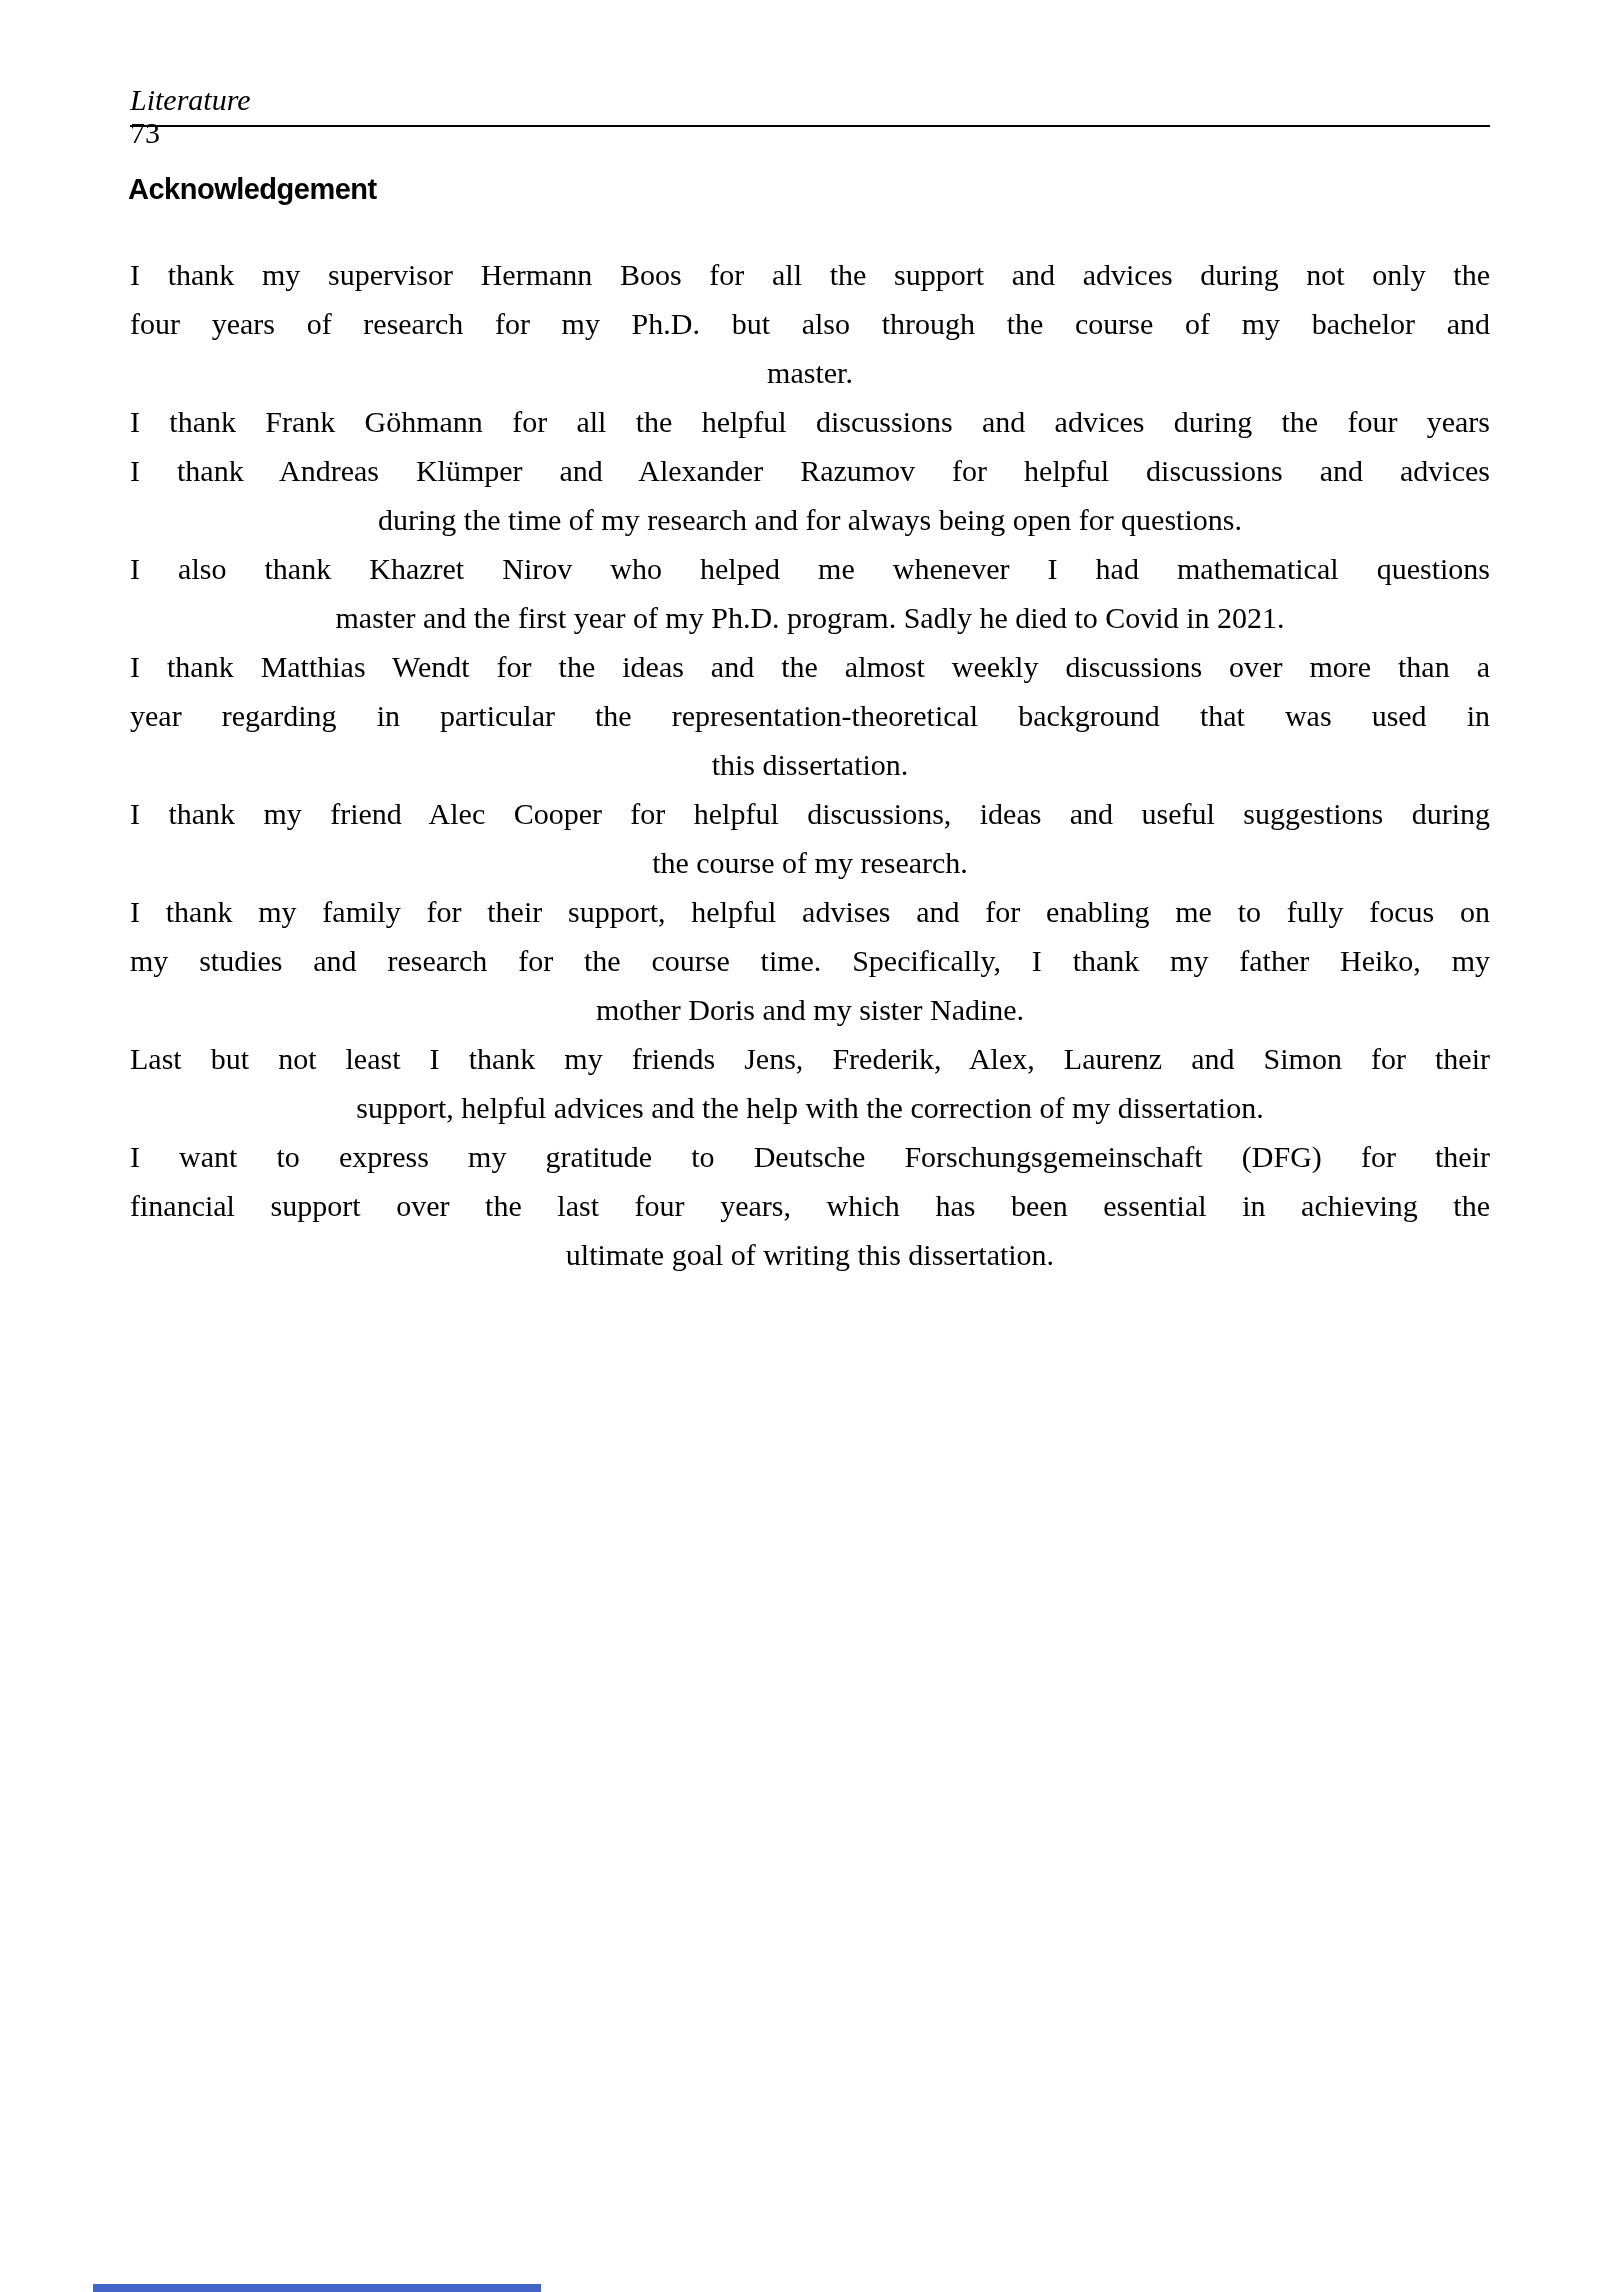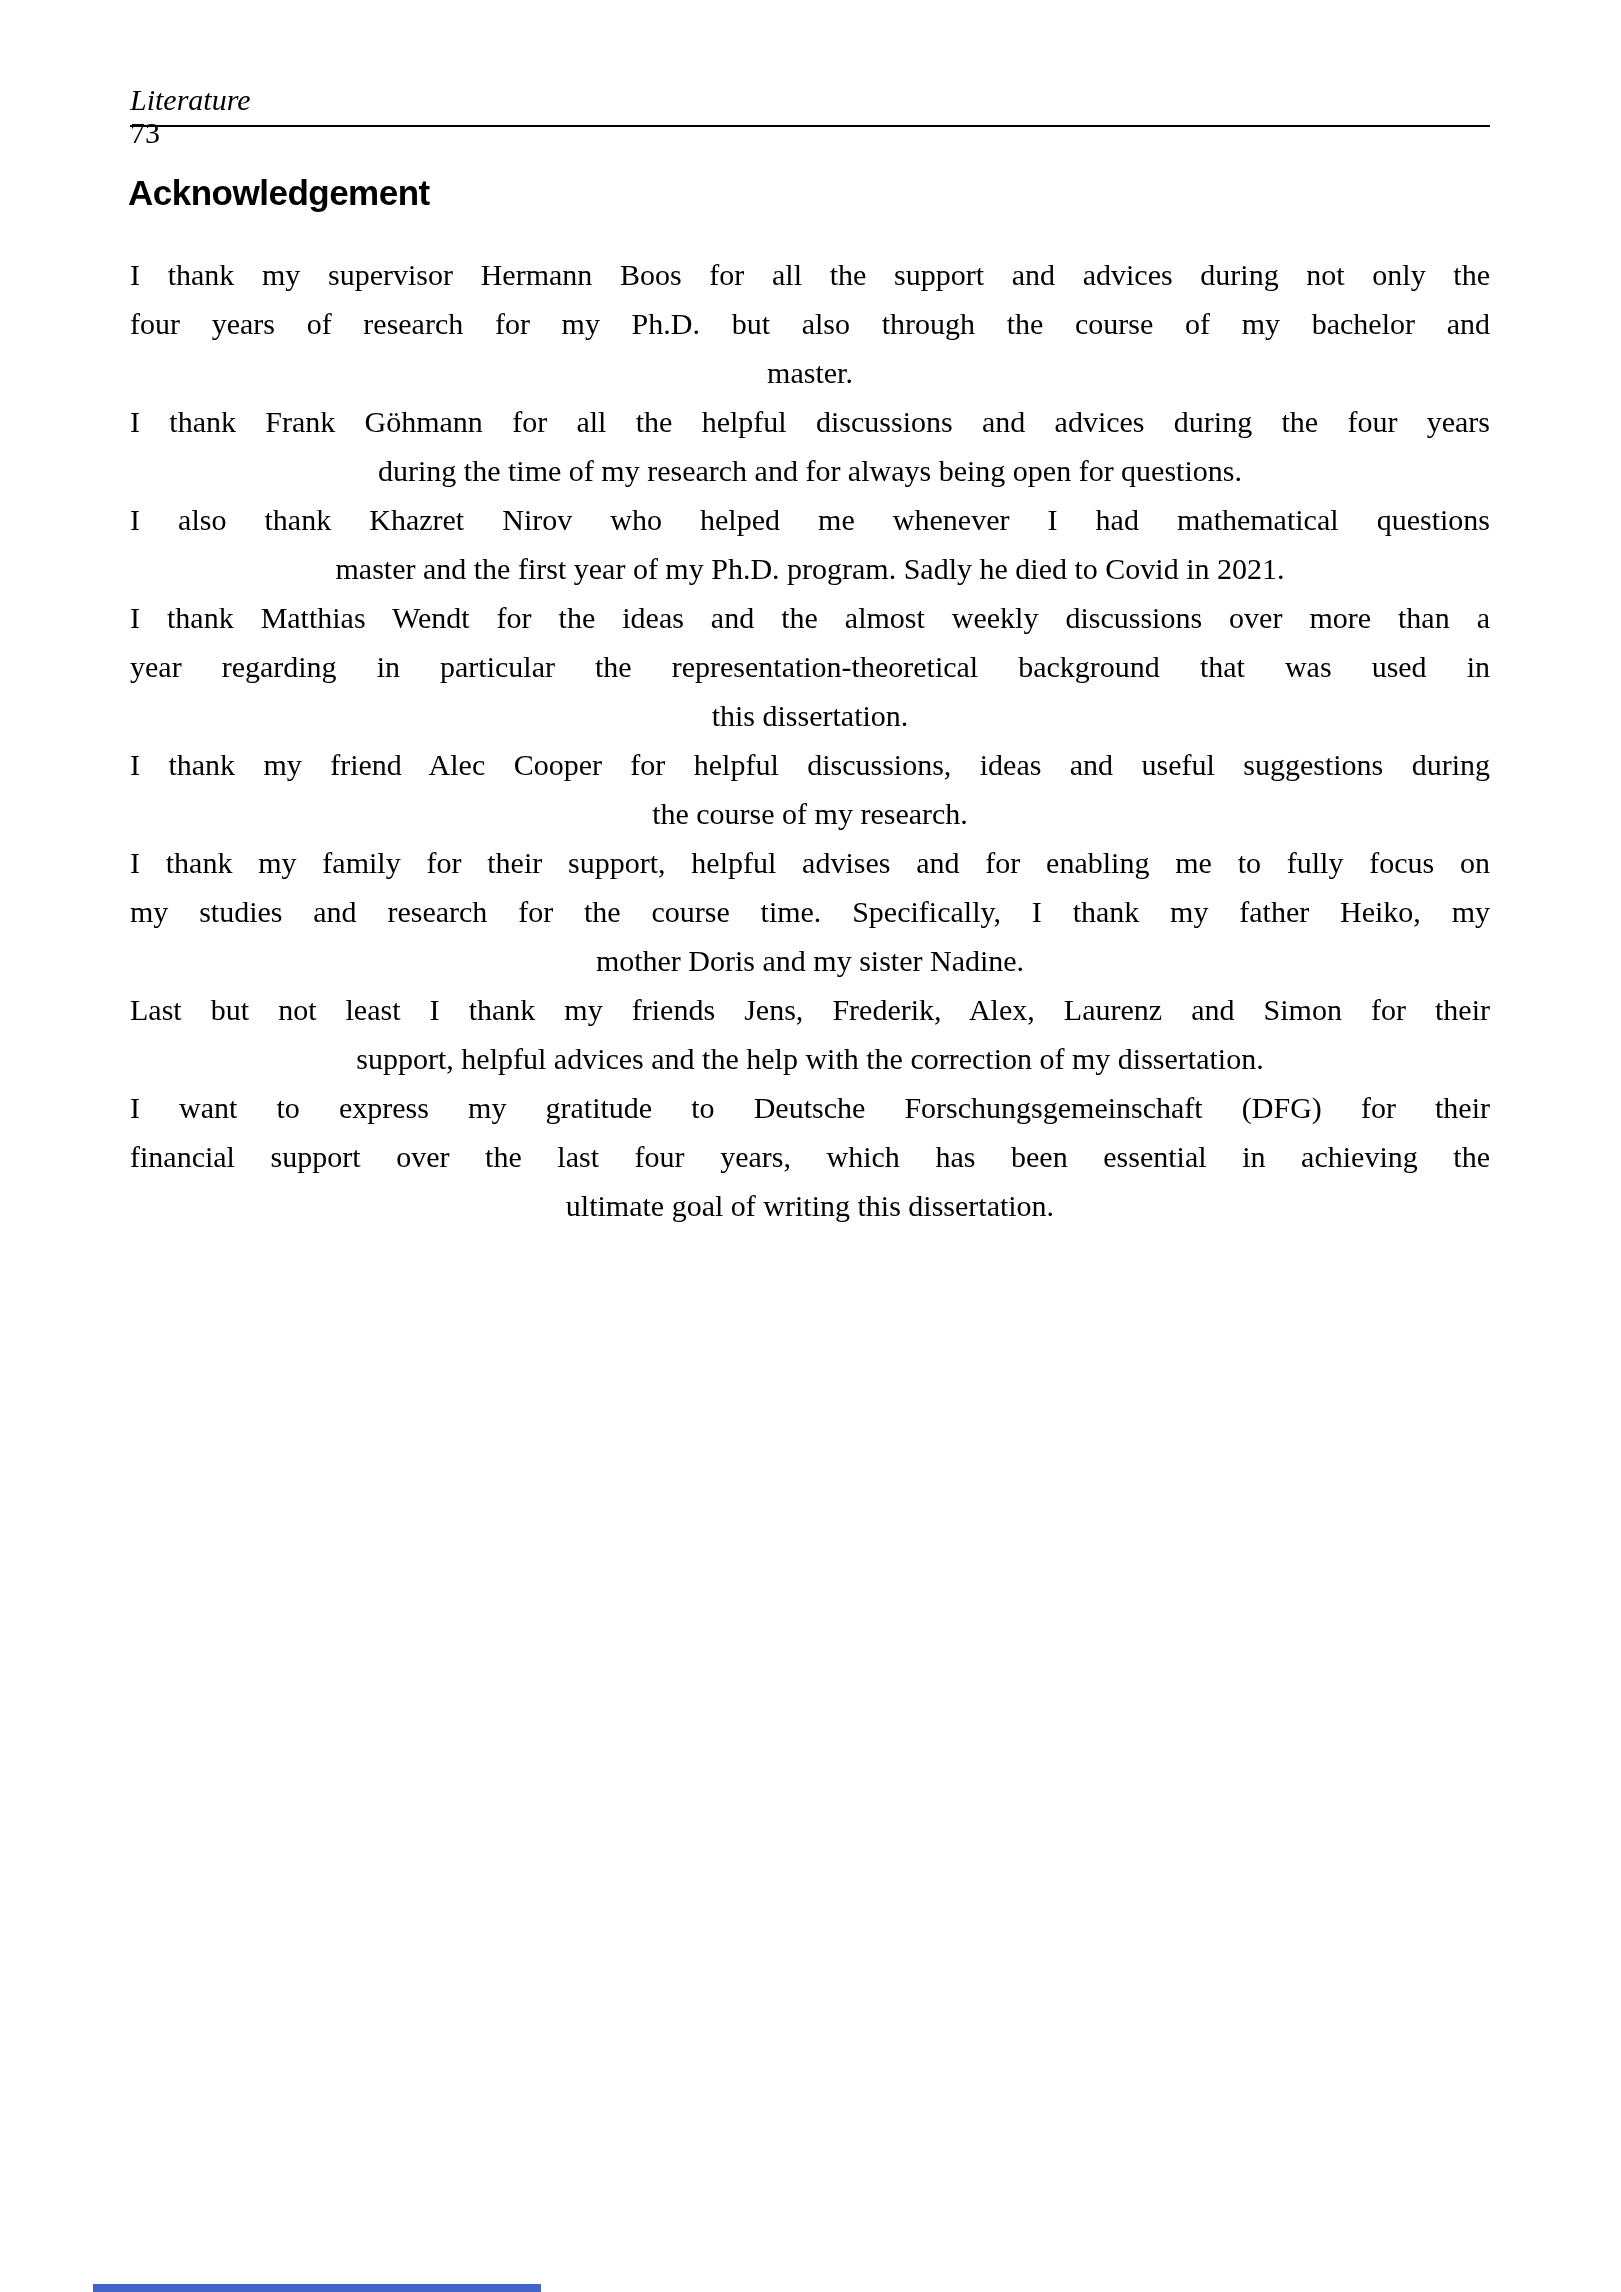--- a/index.html
+++ b/index.html
@@ -34,21 +34,21 @@
     height: 2px;
     background: #000000;
   }
   .section-title {
     position: absolute;
     left: 128px;
     top: 175px;
     margin: 0;
     font-family: "Liberation Sans", sans-serif;
     font-weight: bold;
-    font-size: 35px;
+    font-size: 29px;
     line-height: 1.0;
     letter-spacing: -0.5px;
     color: #000000;
   }
   .body-text {
     position: absolute;
     left: 130px;
     top: 250px;
     width: 1360px;
     font-size: 30px;
@@ -83,20 +83,21 @@
 
   <div class="header-rule"></div>
 
   <h1 class="section-title">Acknowledgement</h1>
 
   <div class="body-text" id="body-text">
       <div class="line just">I thank my supervisor Hermann Boos for all the support and advices during not only the</div>
       <div class="line just">four years of research for my Ph.D. but also through the course of my bachelor and</div>
       <div class="line">master.</div>
       <div class="line just">I thank Frank Göhmann for all the helpful discussions and advices during the four years</div>
+      <div class="line just">I thank Andreas Klümper and Alexander Razumov for helpful discussions and advices</div>
       <div class="line">during the time of my research and for always being open for questions.</div>
       <div class="line just">I also thank Khazret Nirov who helped me whenever I had mathematical questions</div>
       <div class="line">master and the first year of my Ph.D. program. Sadly he died to Covid in 2021.</div>
       <div class="line just">I thank Matthias Wendt for the ideas and the almost weekly discussions over more than a</div>
       <div class="line just">year regarding in particular the representation-theoretical background that was used in</div>
       <div class="line">this dissertation.</div>
       <div class="line just">I thank my friend Alec Cooper for helpful discussions, ideas and useful suggestions during</div>
       <div class="line">the course of my research.</div>
       <div class="line just">I thank my family for their support, helpful advises and for enabling me to fully focus on</div>
       <div class="line just">my studies and research for the course time. Specifically, I thank my father Heiko, my</div>

